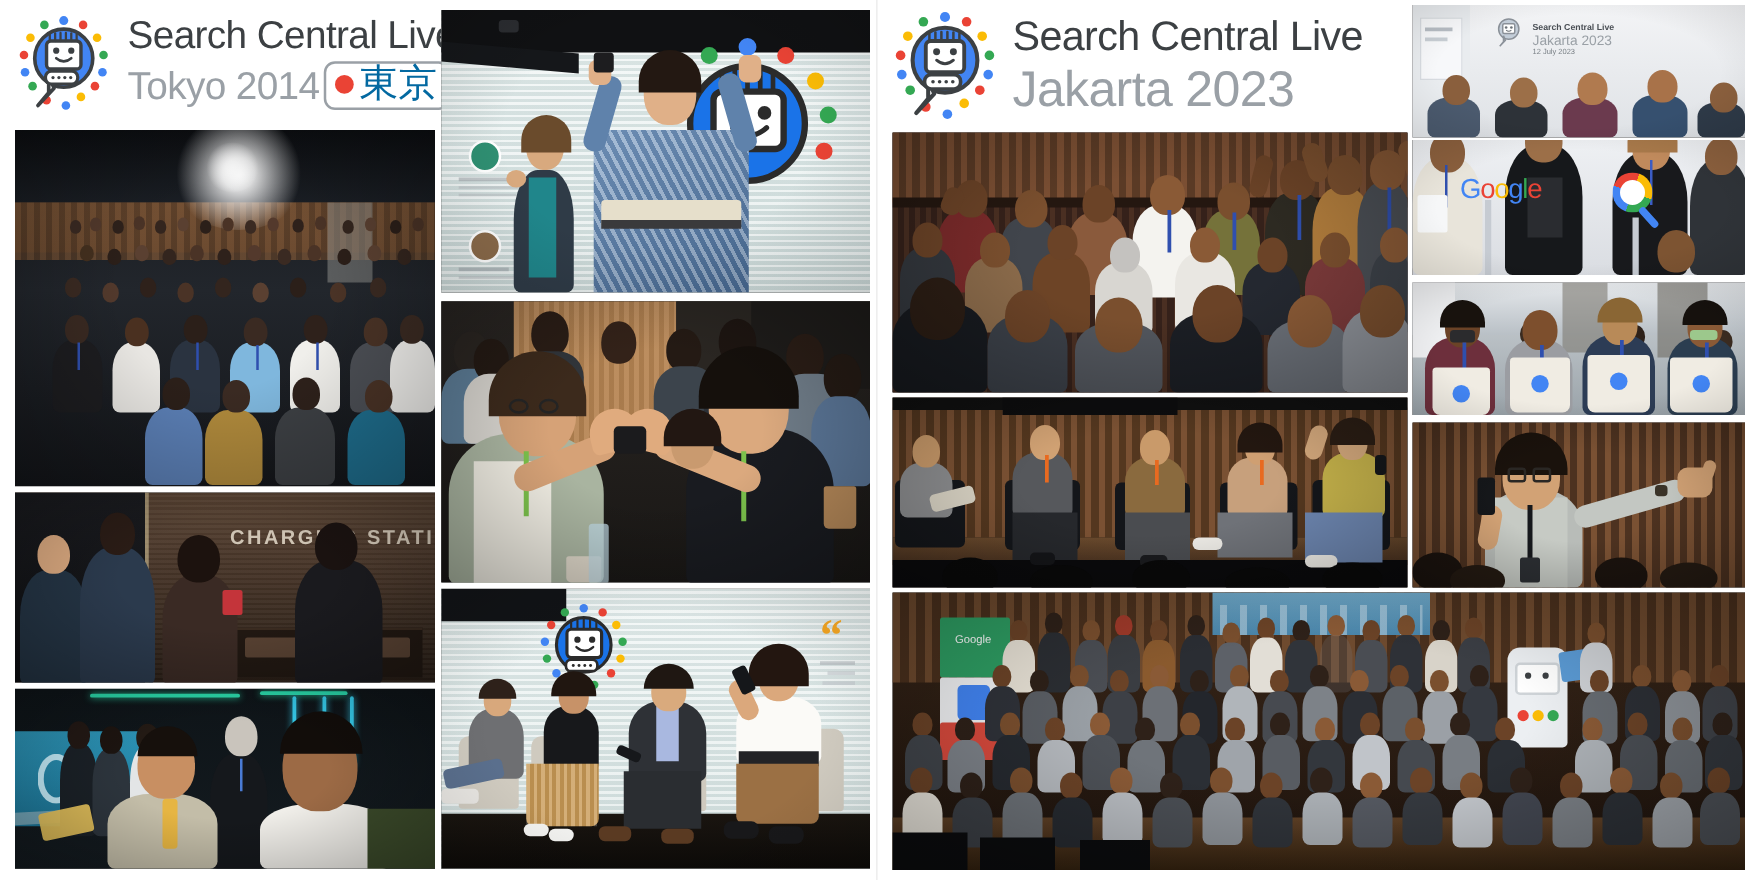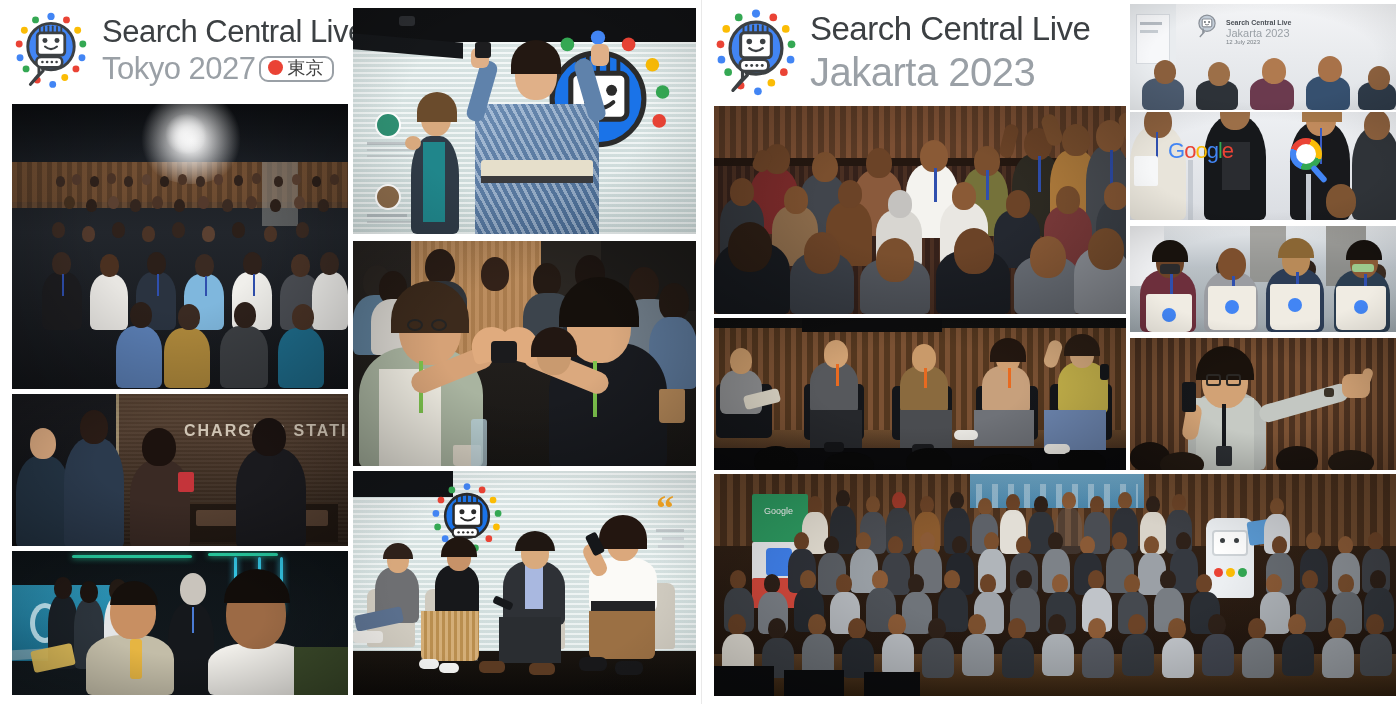--- a/index.html
+++ b/index.html
@@ -90,22 +90,22 @@
     padding: 1px 8px 3px 7px;
     margin-left: 3px;
   }
   .badge-dot {
     width: 15px; height: 15px;
     border-radius: 50%;
     background: #ea4335;
     flex: 0 0 auto;
   }
   .badge-kanji {
-    font-size: 18px;
-    color: #404040;
+    font-size: 31px;
+    color: #0369a1;
     font-family: "DejaVu Sans", sans-serif;
     line-height: 1;
   }
 
   
   .photo {
     position: absolute;
     overflow: hidden;
     background: #2b2b2b;
   }
@@ -286,21 +286,21 @@
             <circle cx="40" cy="64" r="1.5"></circle>
               <circle cx="45.5" cy="64" r="1.5"></circle>
             <circle cx="51" cy="64" r="1.5"></circle>
               <circle cx="56.5" cy="64" r="1.5"></circle>
           </g>
         </svg>
       </div>
       <div class="header-text">
         <div class="brand-line">Search Central Live</div>
         <div class="city-row">
-          <span class="city-line">Tokyo 2027</span>
+          <span class="city-line">Tokyo 2014</span>
           <span class="city-badge">
             <span class="badge-dot"></span>
             <span class="badge-kanji">東京</span>
           </span>
         </div>
       </div>
     </div>
 
     <div class="photo" style="left:12px; top:104px; width:336px; height:285px;">
       <div class="scene">

